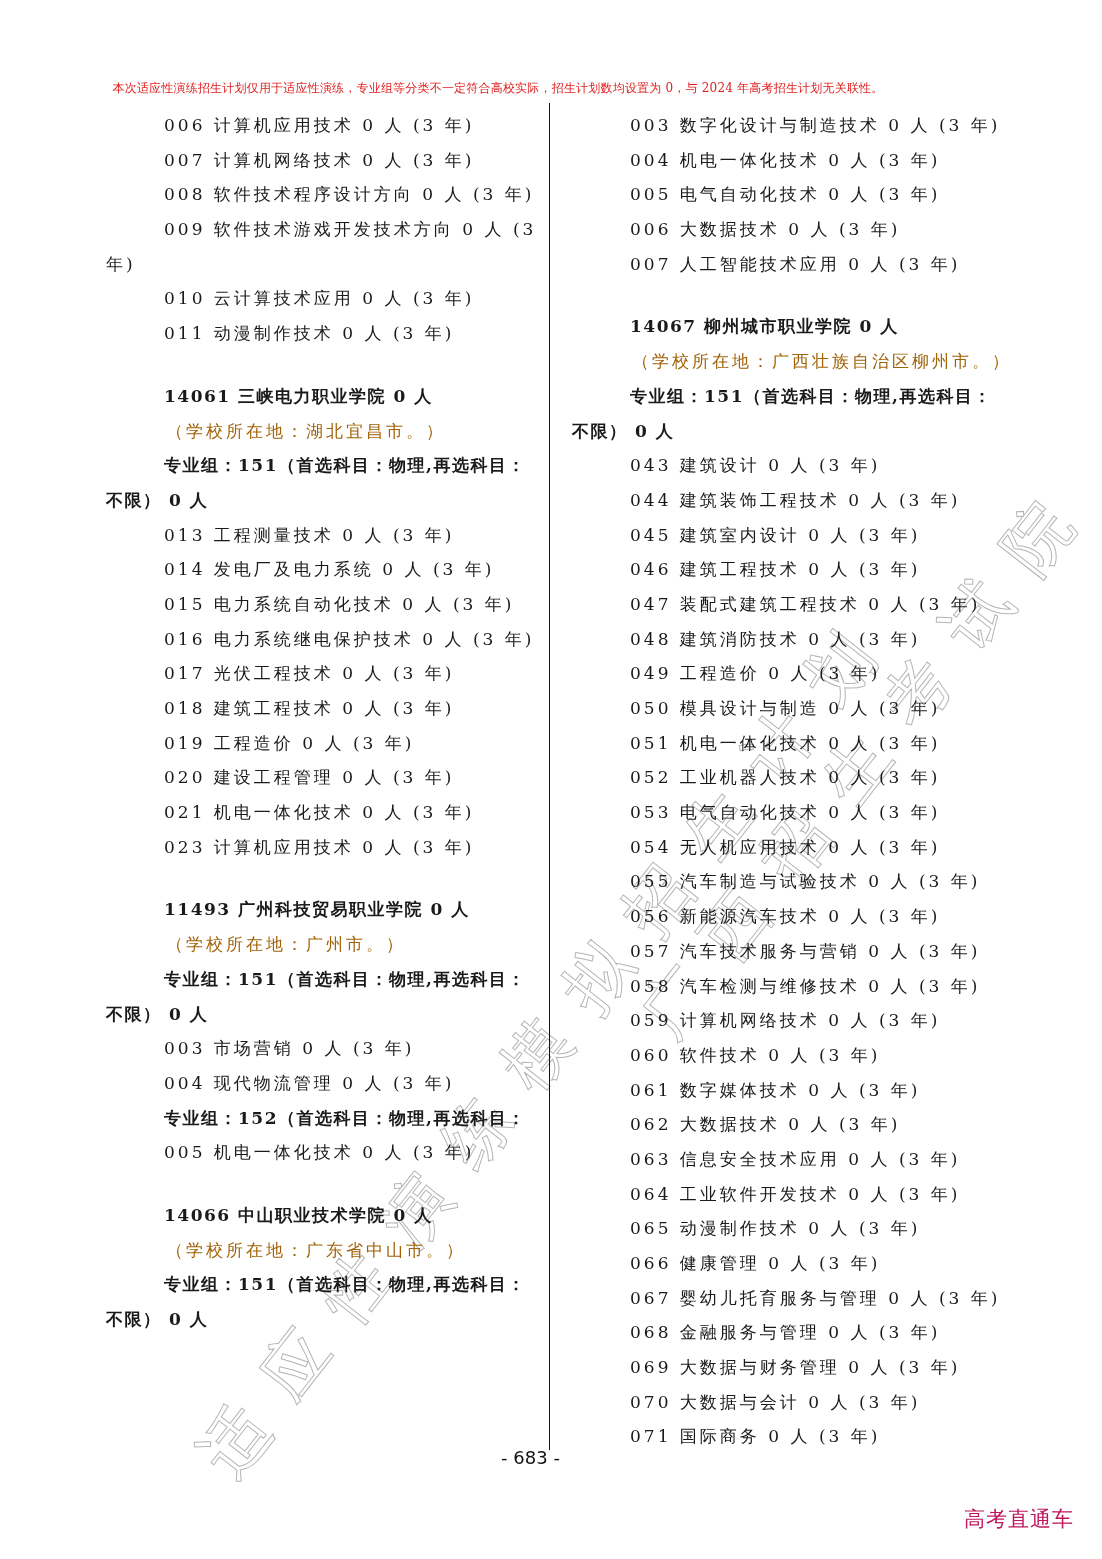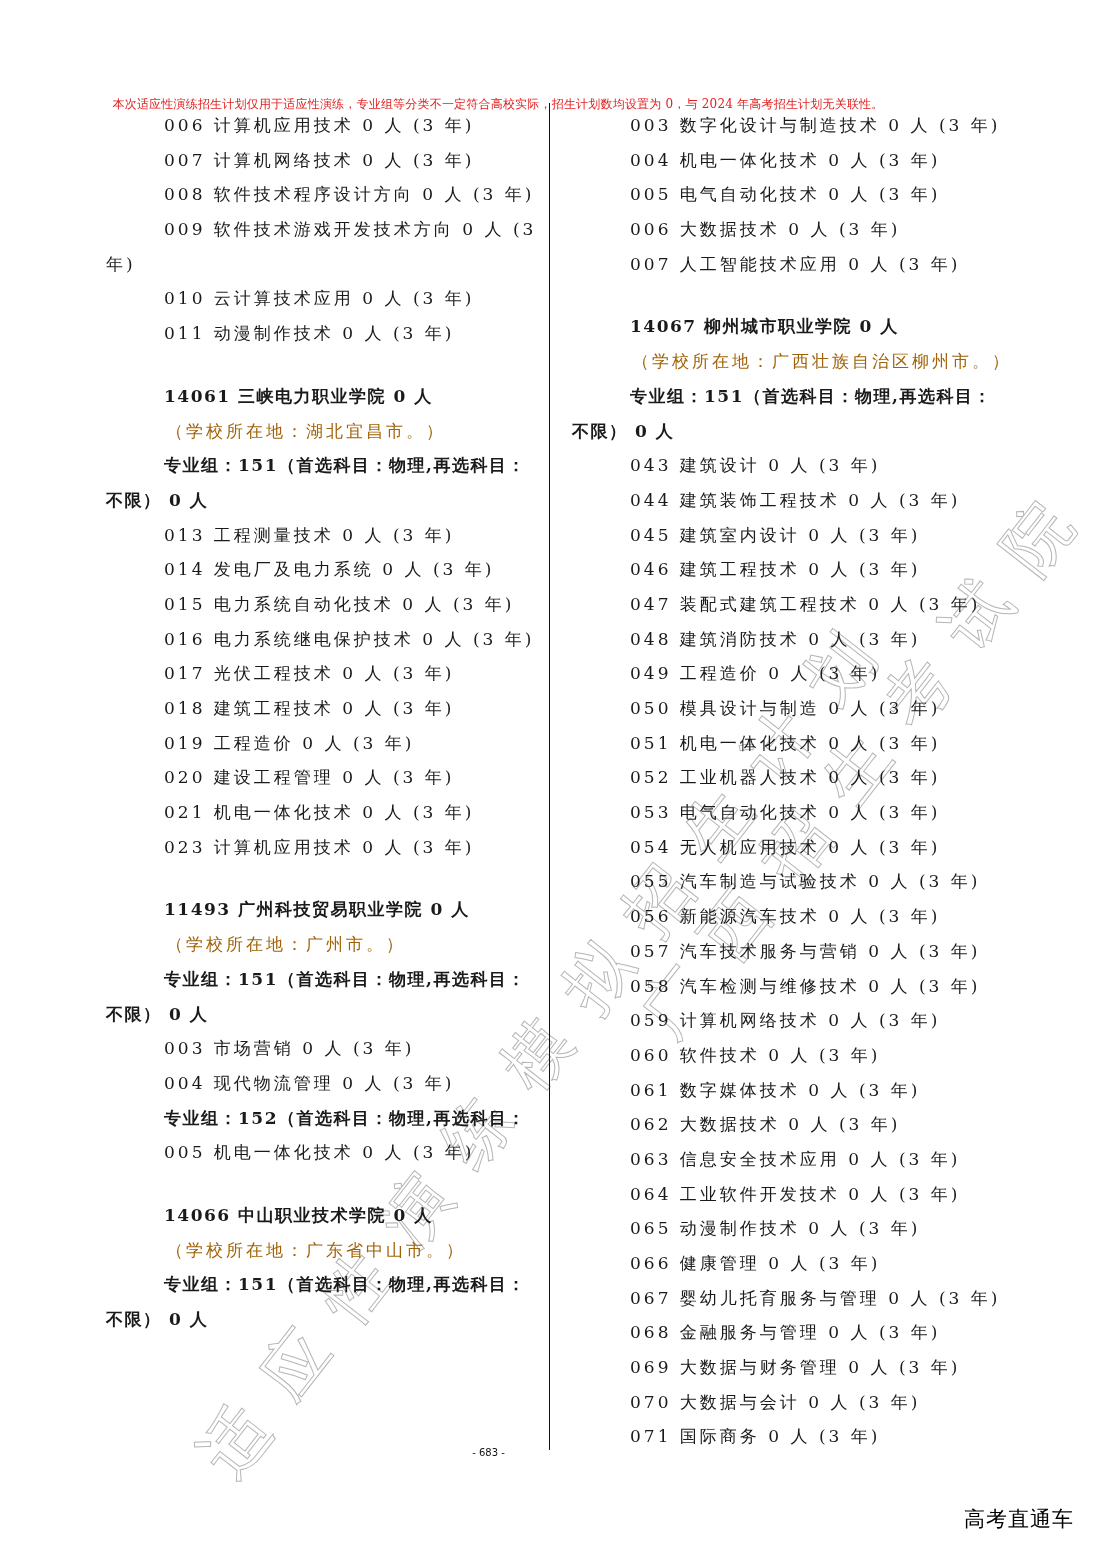--- a/index.html
+++ b/index.html
@@ -3,43 +3,43 @@
 <meta charset="utf-8">
 <style>
   html, body { margin: 0; padding: 0; background: #ffffff; }
   body {
     width: 1102px; height: 1559px; position: relative; overflow: hidden;
     font-family: "DejaVu Serif", "Liberation Serif", serif;
     color: #1a1a1a;
   }
   .notice {
     position: absolute; left: 0; top: 80px; width: 996px; text-align: center;
-    color: #e02020; font-size: 12px; letter-spacing: 0.2px; margin-top: 16px;
+    color: #e02020; font-size: 12px; letter-spacing: 0.2px;
   }
   .divider {
     position: absolute; left: 549px; top: 103px; width: 1px; height: 1347px; background: #111;
   }
   .col { position: absolute; top: 108px; }
   .col-left { left: 106px; width: 430px; }
   .col-right { left: 572px; width: 430px; }
   .line {
     height: 34.7px; line-height: 34.7px; font-size: 17px; white-space: nowrap;
     letter-spacing: 3px;
   }
   .indent { padding-left: 58px; }
   .bold { font-weight: bold; letter-spacing: 1.5px; }
   .loc { padding-left: 60px; color: #a16207; }
   .gap { height: 28px; }
   .page-num {
     position: absolute; top: 1447px; left: 0; width: 977px; text-align: center;
-    font-family: "DejaVu Sans", sans-serif; font-size: 10px; color: #111;
+    font-family: "DejaVu Sans", sans-serif; font-size: 18px; color: #111; padding-left: 42px;
   }
   .brand {
     position: absolute; right: 28px; top: 1505px;
-    font-family: "DejaVu Sans", sans-serif; font-size: 21px; color: #000000; letter-spacing: 1px;
+    font-family: "DejaVu Sans", sans-serif; font-size: 21px; color: #be185d; letter-spacing: 1px;
   }
   .watermark {
     position: absolute; pointer-events: none; color: transparent;
     -webkit-text-stroke: 1px rgba(120,120,120,0.55);
     font-size: 66px; font-family: "DejaVu Sans", sans-serif; white-space: nowrap;
     transform-origin: left top;
   }
   .wm1 { left: 180px; top: 1440px; transform: rotate(-52deg); letter-spacing: 32px; }
   .wm2 { left: 620px; top: 1000px; transform: rotate(-52deg); letter-spacing: 32px; }
 </style>

